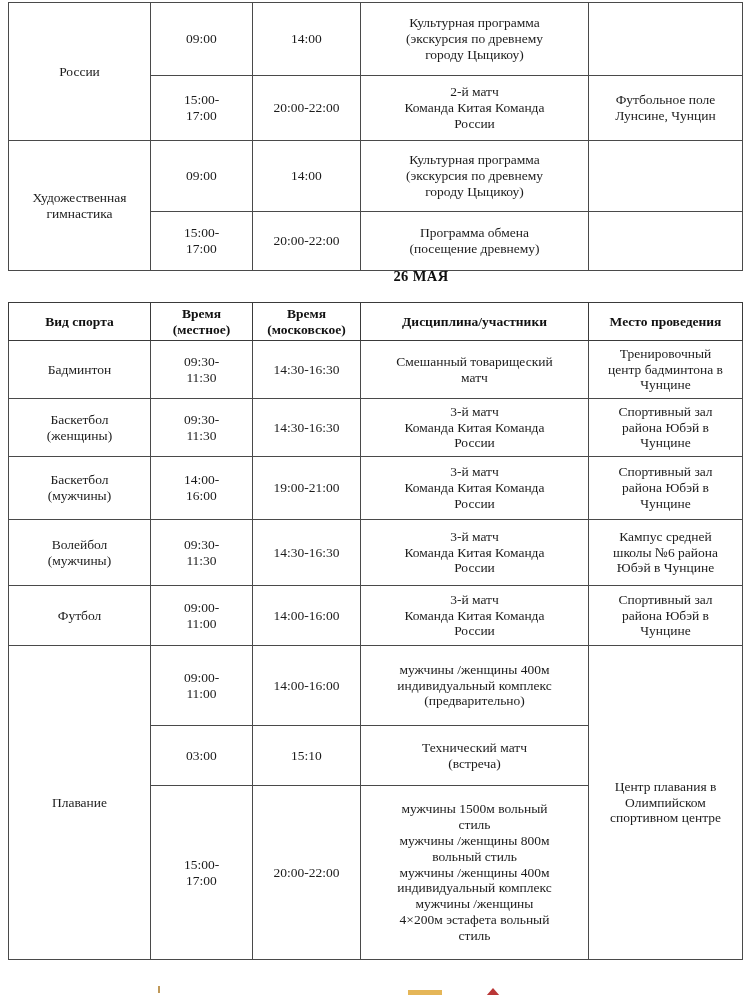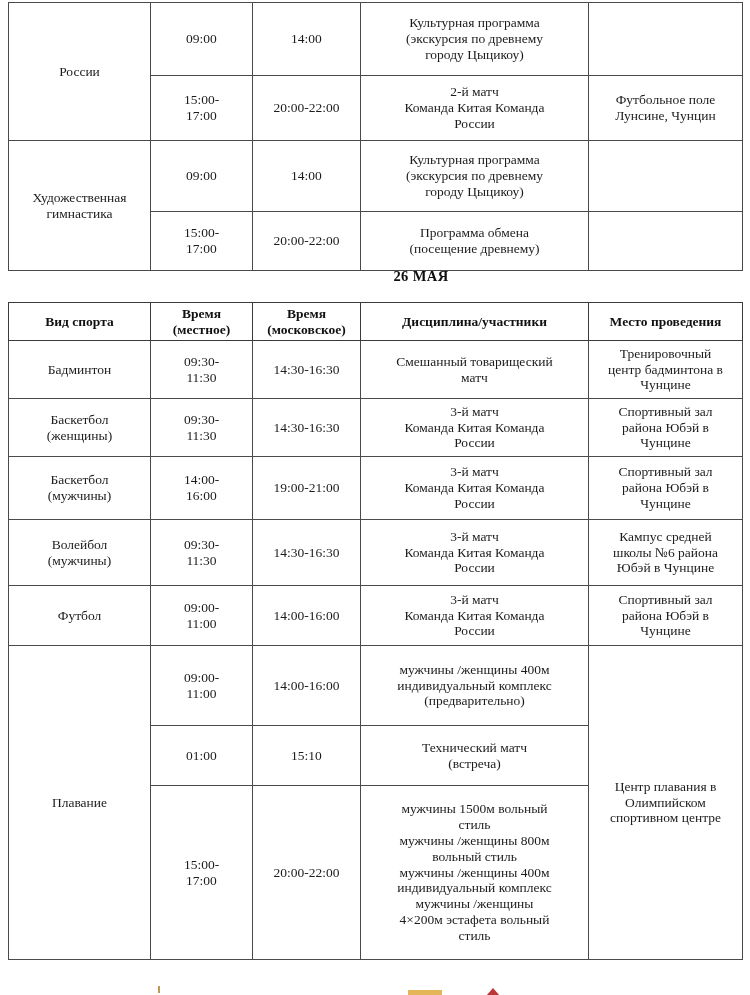--- a/index.html
+++ b/index.html
@@ -258,21 +258,21 @@
         <td>09:00-11:00</td>
         <td>14:00-16:00</td>
         <td class="cell-lines">мужчины /женщины 400м
 индивидуальный комплекс
 (предварительно)</td>
         <td rowspan="3" class="cell-lines">Центр плавания в
 Олимпийском
 спортивном центре</td>
       </tr>
       <tr style="height:60px">
-        <td>01:00</td>
+        <td>03:00</td>
         <td>15:10</td>
         <td class="cell-lines">Технический матч
 (встреча)</td>
       </tr>
       <tr style="height:174px">
         <td>15:00-17:00</td>
         <td>20:00-22:00</td>
         <td class="cell-lines">мужчины 1500м вольный
 стиль
 мужчины /женщины 800м

